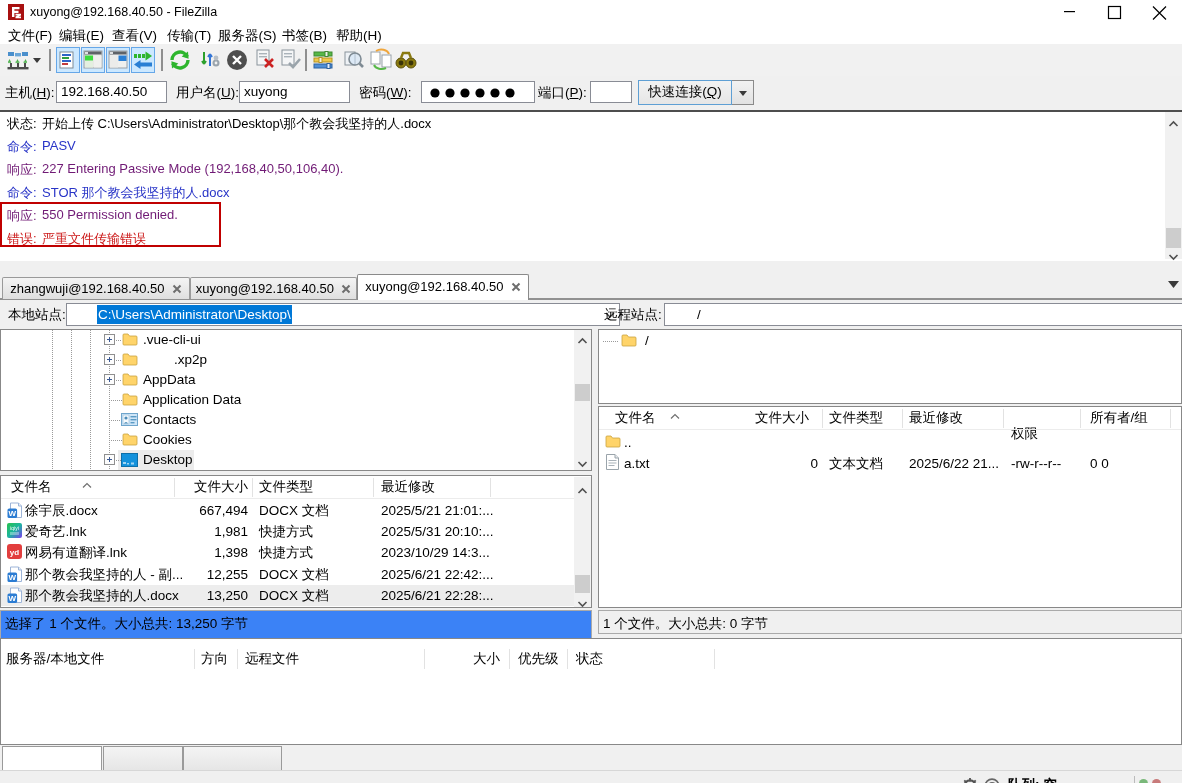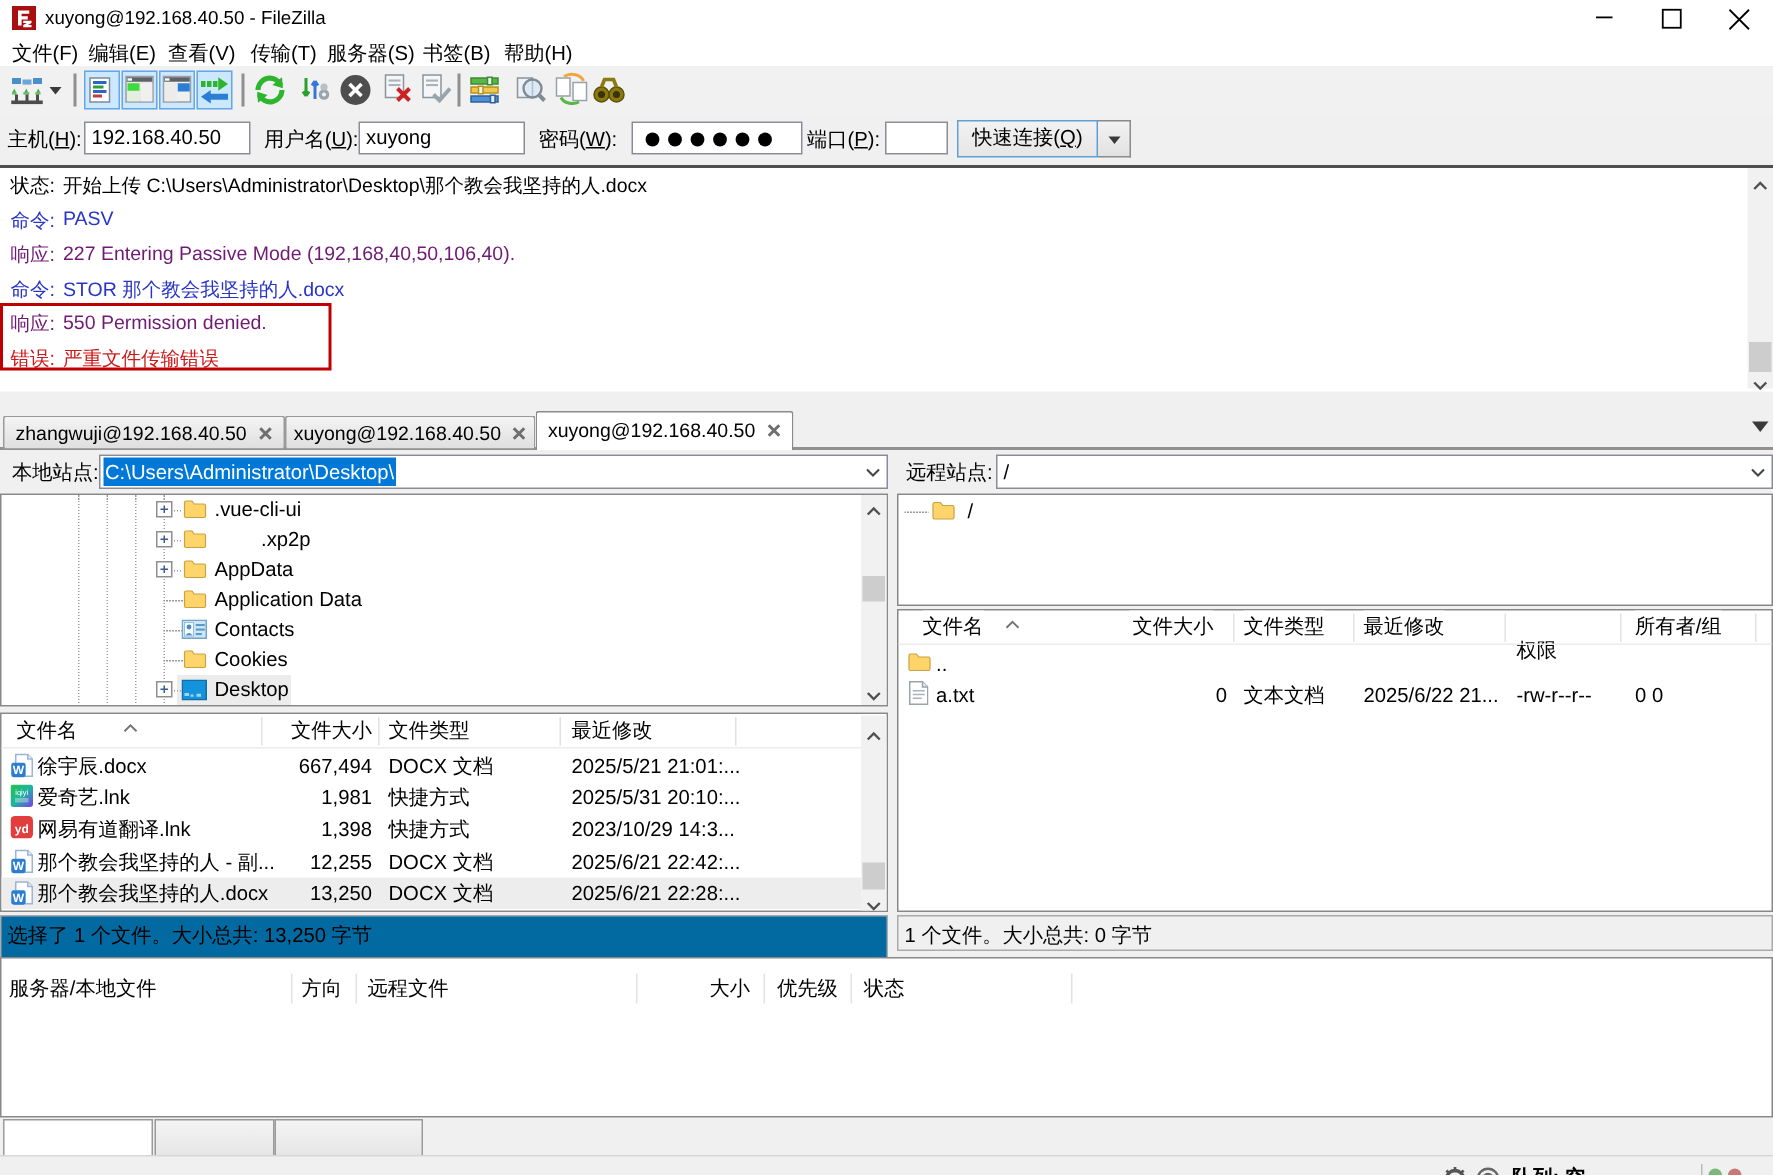--- a/index.html
+++ b/index.html
@@ -34,21 +34,21 @@
 .sb{position:absolute;background:#f1f1f1;}
 .sbthumb{position:absolute;background:#cdcdcd;}
 .sbarr{position:absolute;width:17px;height:10px;}
 
 #tabbar{left:0;top:274px;width:1182px;height:24px;background:#f0f0f0;border-bottom:2px solid #919191;}
 .stab{position:absolute;top:3px;height:18px;border:1px solid #9a9a9a;border-bottom:none;background:linear-gradient(#f4f4f4,#dfdfdf);font-size:13px;padding-top:3px;text-align:center;border-radius:2px 2px 0 0;}
 .stab.active{top:0;height:21px;background:#fff;border-color:#8a8a8a;padding-top:4px;}
 .tabx{display:inline-block;}
 
 .sitelbl{position:absolute;top:306px;font-size:13.5px;}
-.combo{position:absolute;top:303px;height:21px;background:#fff;border:1px solid #898c95;font-size:13.5px;line-height:21px;}
+.combo{position:absolute;top:303px;height:21px;background:#fff;border:1px solid #898c95;font-size:13.5px;line-height:21px;padding-left:28px;}
 .comboarr{position:absolute;top:0;right:2px;width:14px;height:21px;}
 </style></head><body>
 <div id="app">
 <style>
 
 #ltree{left:0;top:329px;width:592px;height:142px;background:#fff;border:1px solid #888;box-sizing:border-box;}
 #rtree{left:598px;top:329px;width:584px;height:75px;background:#fff;border:1px solid #888;box-sizing:border-box;}
 .trow{position:absolute;height:20px;line-height:20px;font-size:13.5px;white-space:nowrap;}
 .vguide{position:absolute;width:1px;background-image:repeating-linear-gradient(to bottom,#9a9a9a 0 1px,transparent 1px 2px);}
 .hguide{position:absolute;height:1px;background-image:repeating-linear-gradient(to right,#9a9a9a 0 1px,transparent 1px 2px);}
@@ -58,21 +58,21 @@
 
 #llist{left:0;top:475px;width:592px;height:133px;background:#fff;border:1px solid #888;box-sizing:border-box;}
 #rlist{left:598px;top:406px;width:584px;height:202px;background:#fff;border:1px solid #888;box-sizing:border-box;}
 .hdr{position:absolute;top:0;height:22px;line-height:22px;font-size:13.5px;color:#000;background:#fff;white-space:nowrap;}
 .hsep{position:absolute;top:2px;width:1px;height:19px;background:#e2e2e2;}
 .hdrb{position:absolute;top:22px;height:1px;background:#ececec;left:0;right:0;}
 .frow{position:absolute;height:21px;line-height:21px;font-size:13.5px;white-space:nowrap;}
 .fsize{position:absolute;text-align:right;}
 .caret{position:absolute;height:7px;}
 
-#statl{left:0;top:610px;width:592px;height:32px;background:#0369a1;border:1px solid #aaa;box-sizing:border-box;text-decoration:underline;}
+#statl{left:0;top:610px;width:592px;height:32px;background:#3b82f6;border:1px solid #aaa;box-sizing:border-box;text-decoration:underline;}
 #statr{left:598px;top:610px;width:584px;height:24px;background:#f0f0f0;border:1px solid #aaa;box-sizing:border-box;}
 .stattx{position:absolute;left:4px;top:4px;font-size:13.5px;white-space:nowrap;}
 
 #queue{left:0;top:638px;width:1182px;height:107px;background:#fff;border:1px solid #888;box-sizing:border-box;}
 #queue .hdr{top:8px;height:24px;line-height:24px;}
 
 .btab{position:absolute;top:746px;height:17px;border:1px solid #9a9a9a;background:linear-gradient(#f4f4f4,#dcdcdc);font-size:13px;text-align:left;padding-top:22px;box-sizing:content-box;white-space:nowrap;overflow:hidden;}
 .btab.active{background:#fff;border-top:1px solid #9a9a9a;font-weight:bold;}
 
 #bstat{left:0;top:770px;width:1182px;height:13px;background:#f0f0f0;border-top:1px solid #d7d7d7;}

